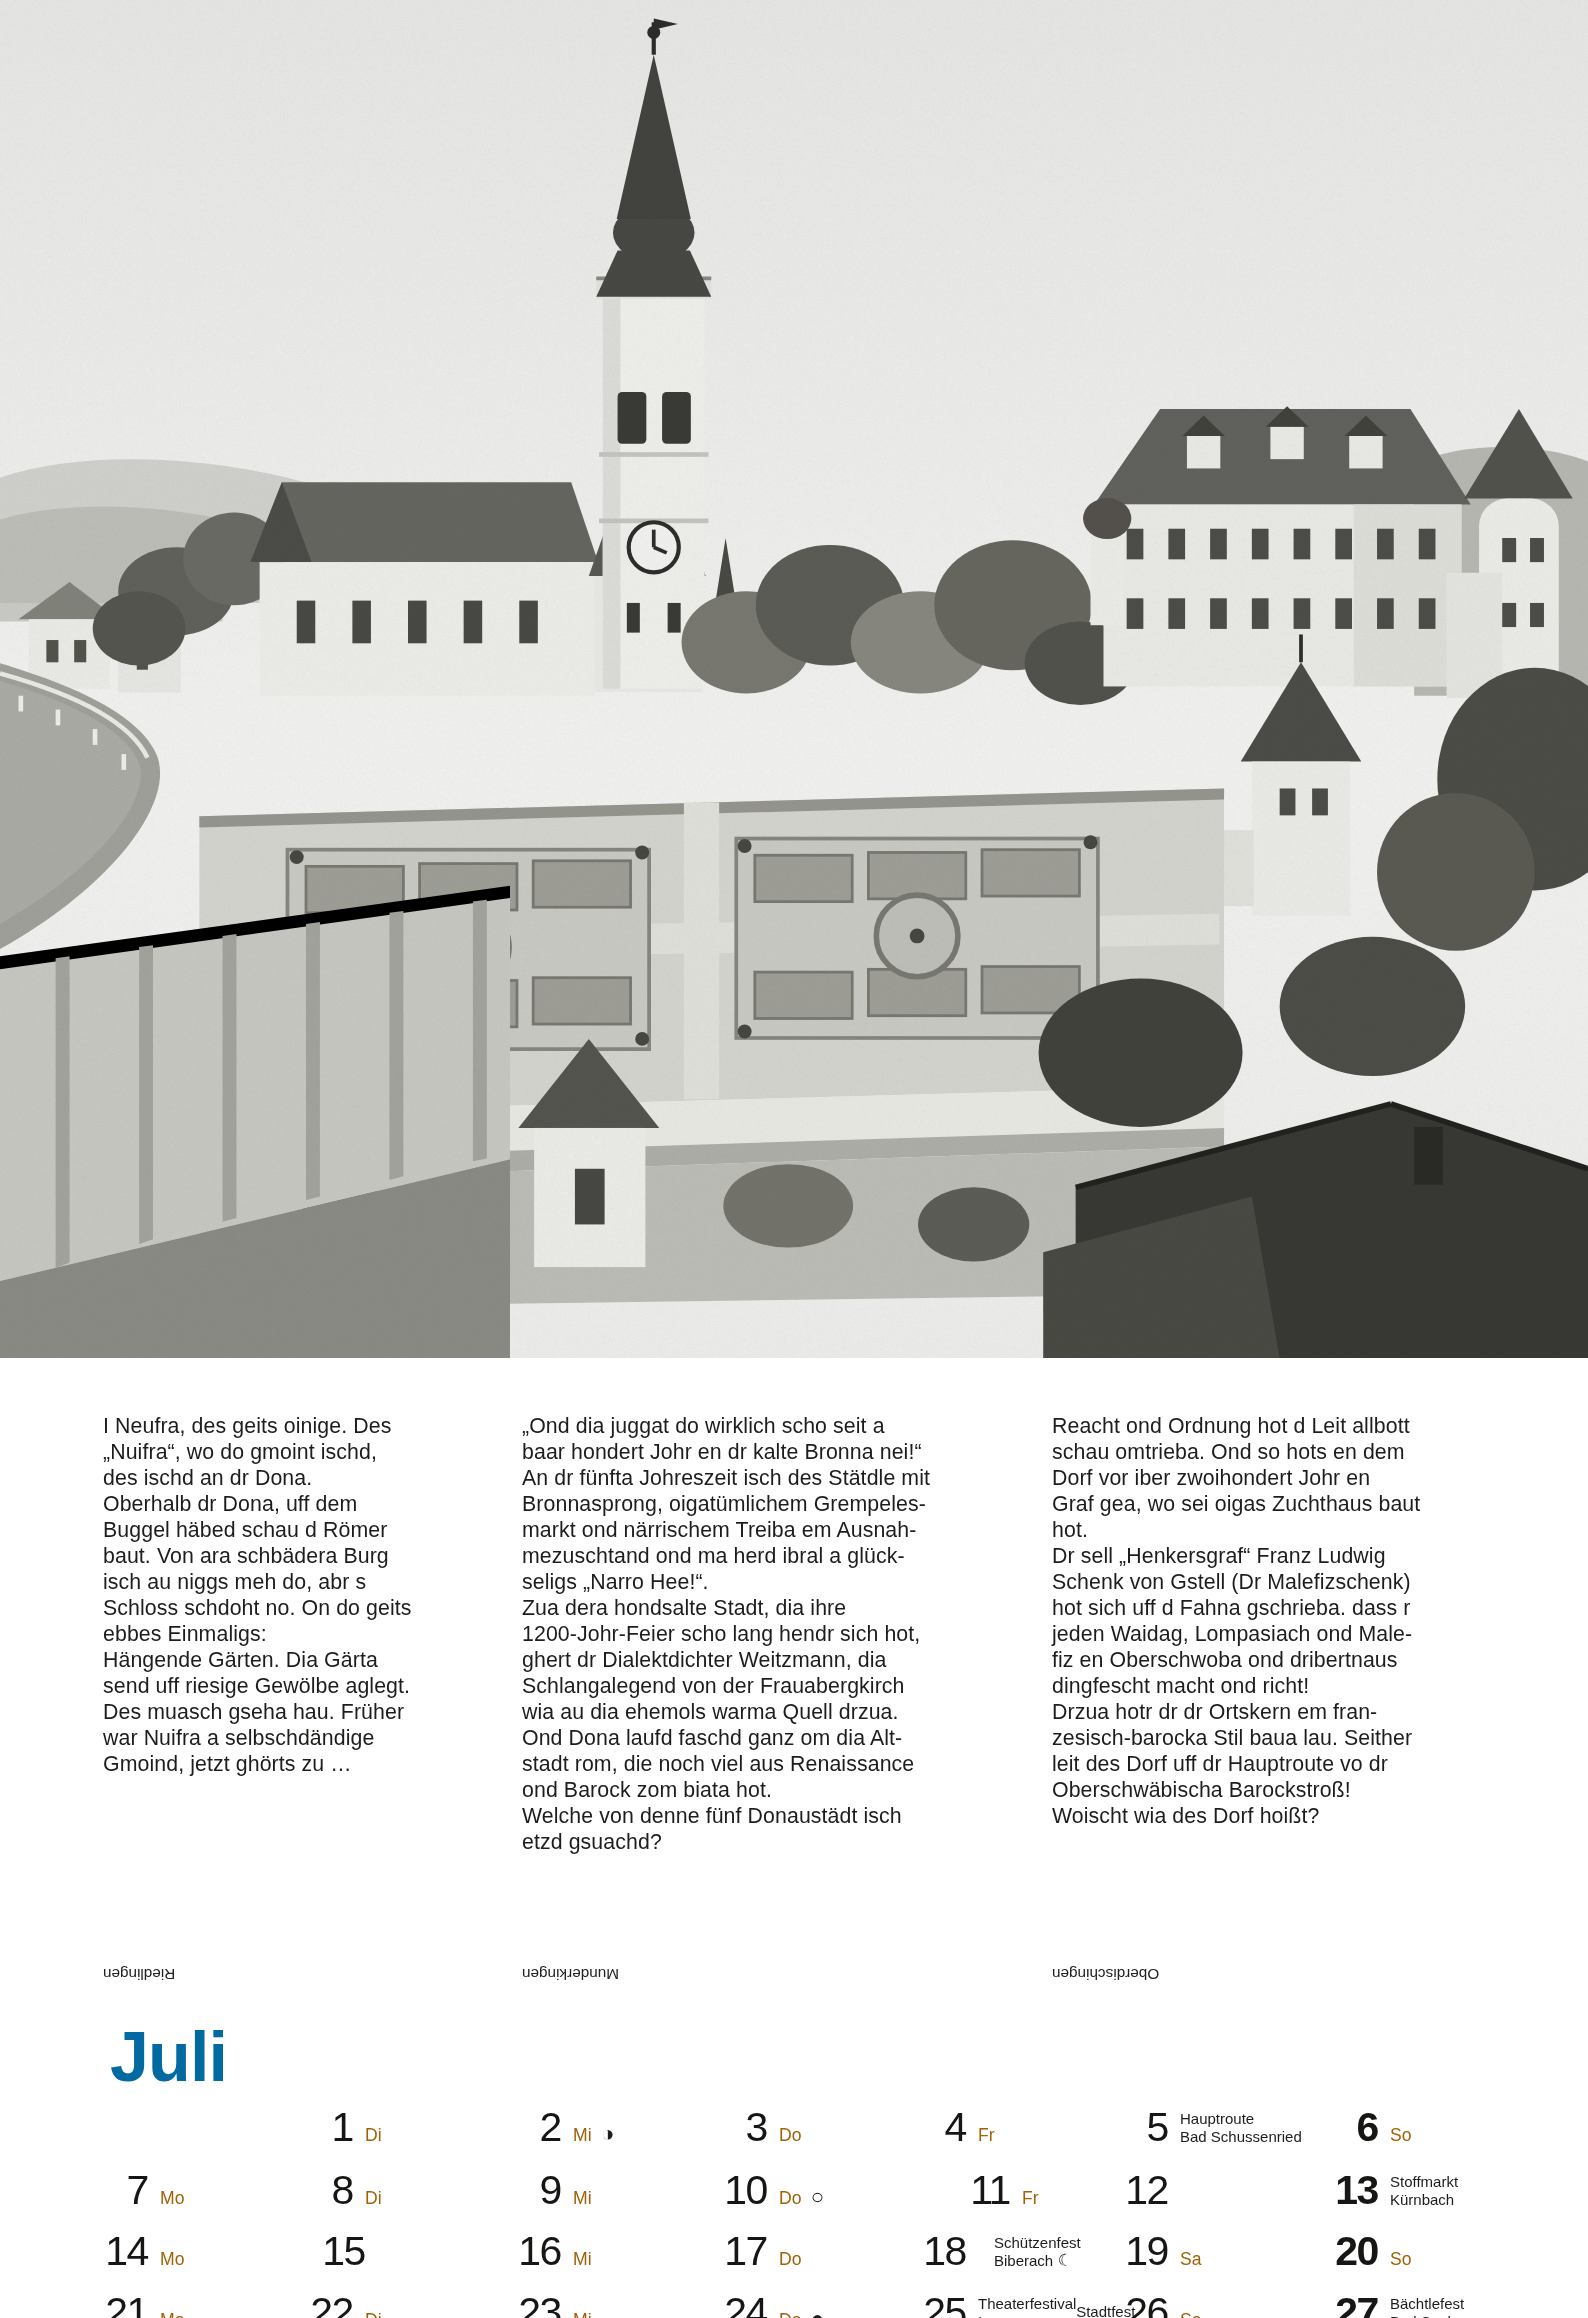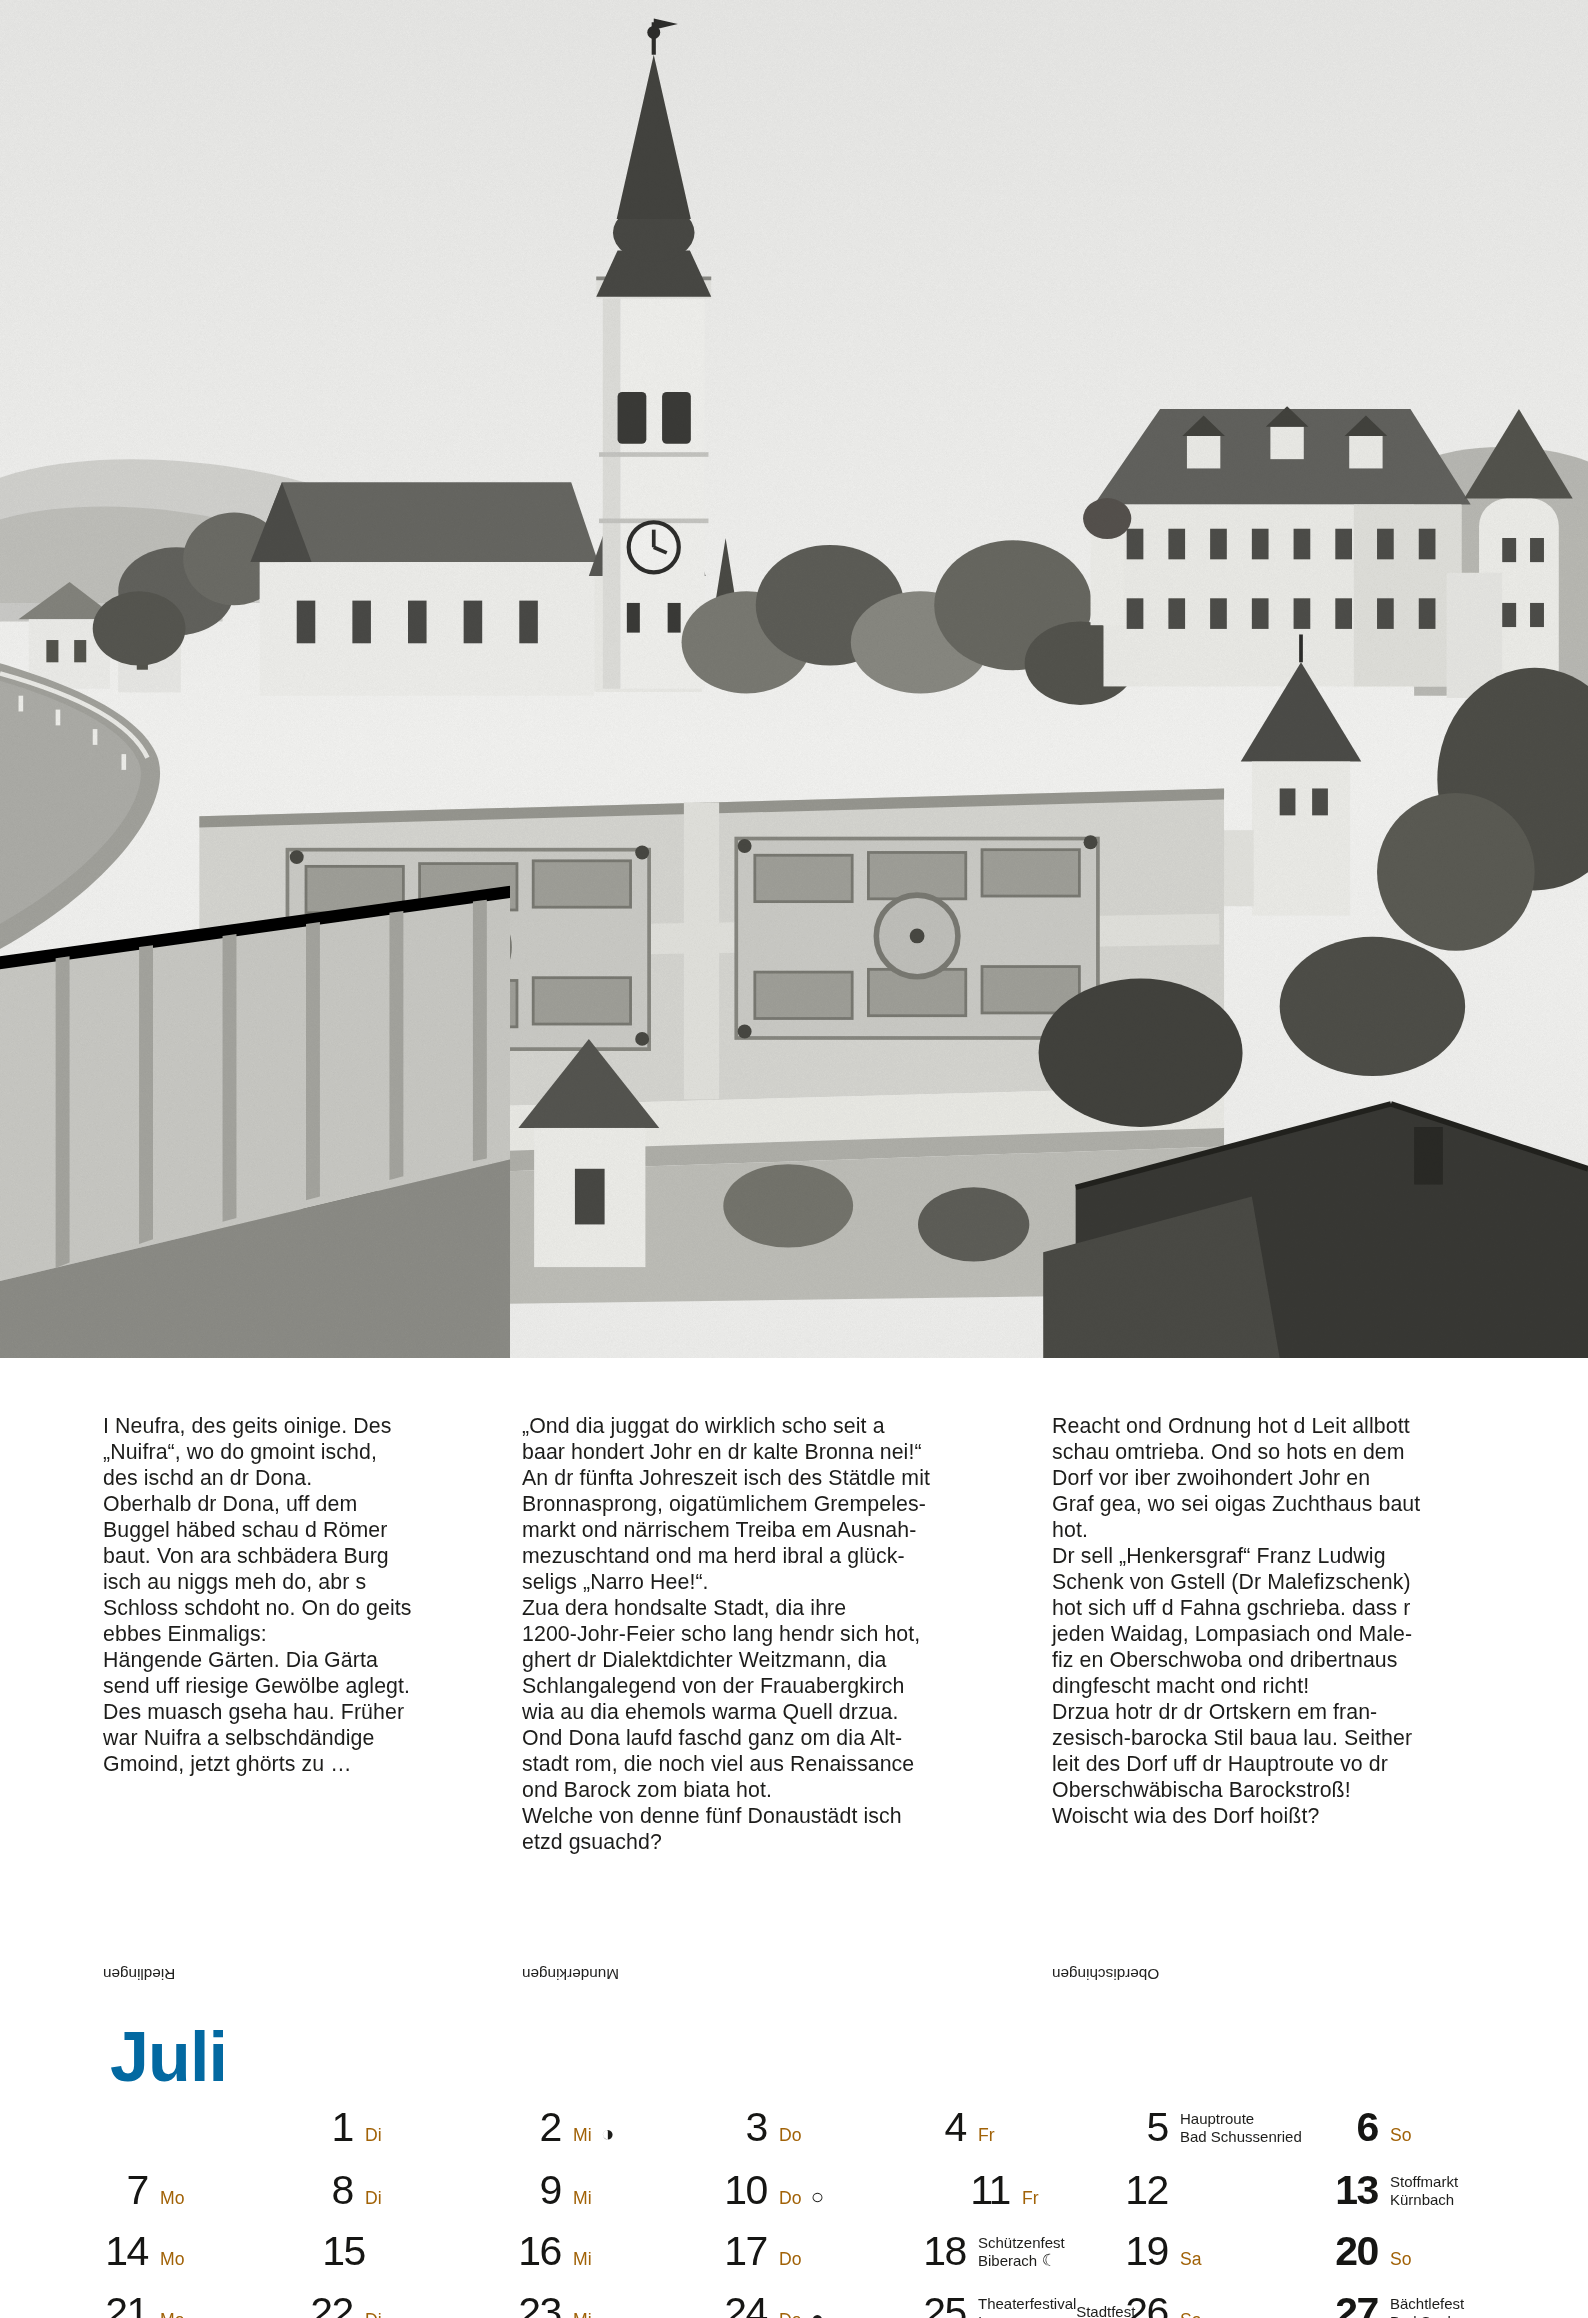--- a/index.html
+++ b/index.html
@@ -392,21 +392,21 @@
         <span class="meta"><span class="wd">Di</span></span>
       </div>
       <div class="day" style="left: 427px; top: 2230px;">
         <span class="num">16</span>
         <span class="meta"><span class="wd">Mi</span></span>
       </div>
       <div class="day" style="left: 633px; top: 2230px;">
         <span class="num">17</span>
         <span class="meta"><span class="wd">Do</span></span>
       </div>
-      <div class="day" style="left: 832px; top: 2230px;">
+      <div class="day" style="left: 832px; top: 2230px; gap: 16px;">
         <span class="num">18</span>
         <span class="meta event">
           <div>Schützenfest</div>
           <div>Biberach<span class="moon-sm">☾</span></div>
         </span>
       </div>
       <div class="day" style="left: 1034px; top: 2230px;">
         <span class="num">19</span>
         <span class="meta"><span class="wd">Sa</span></span>
       </div>

